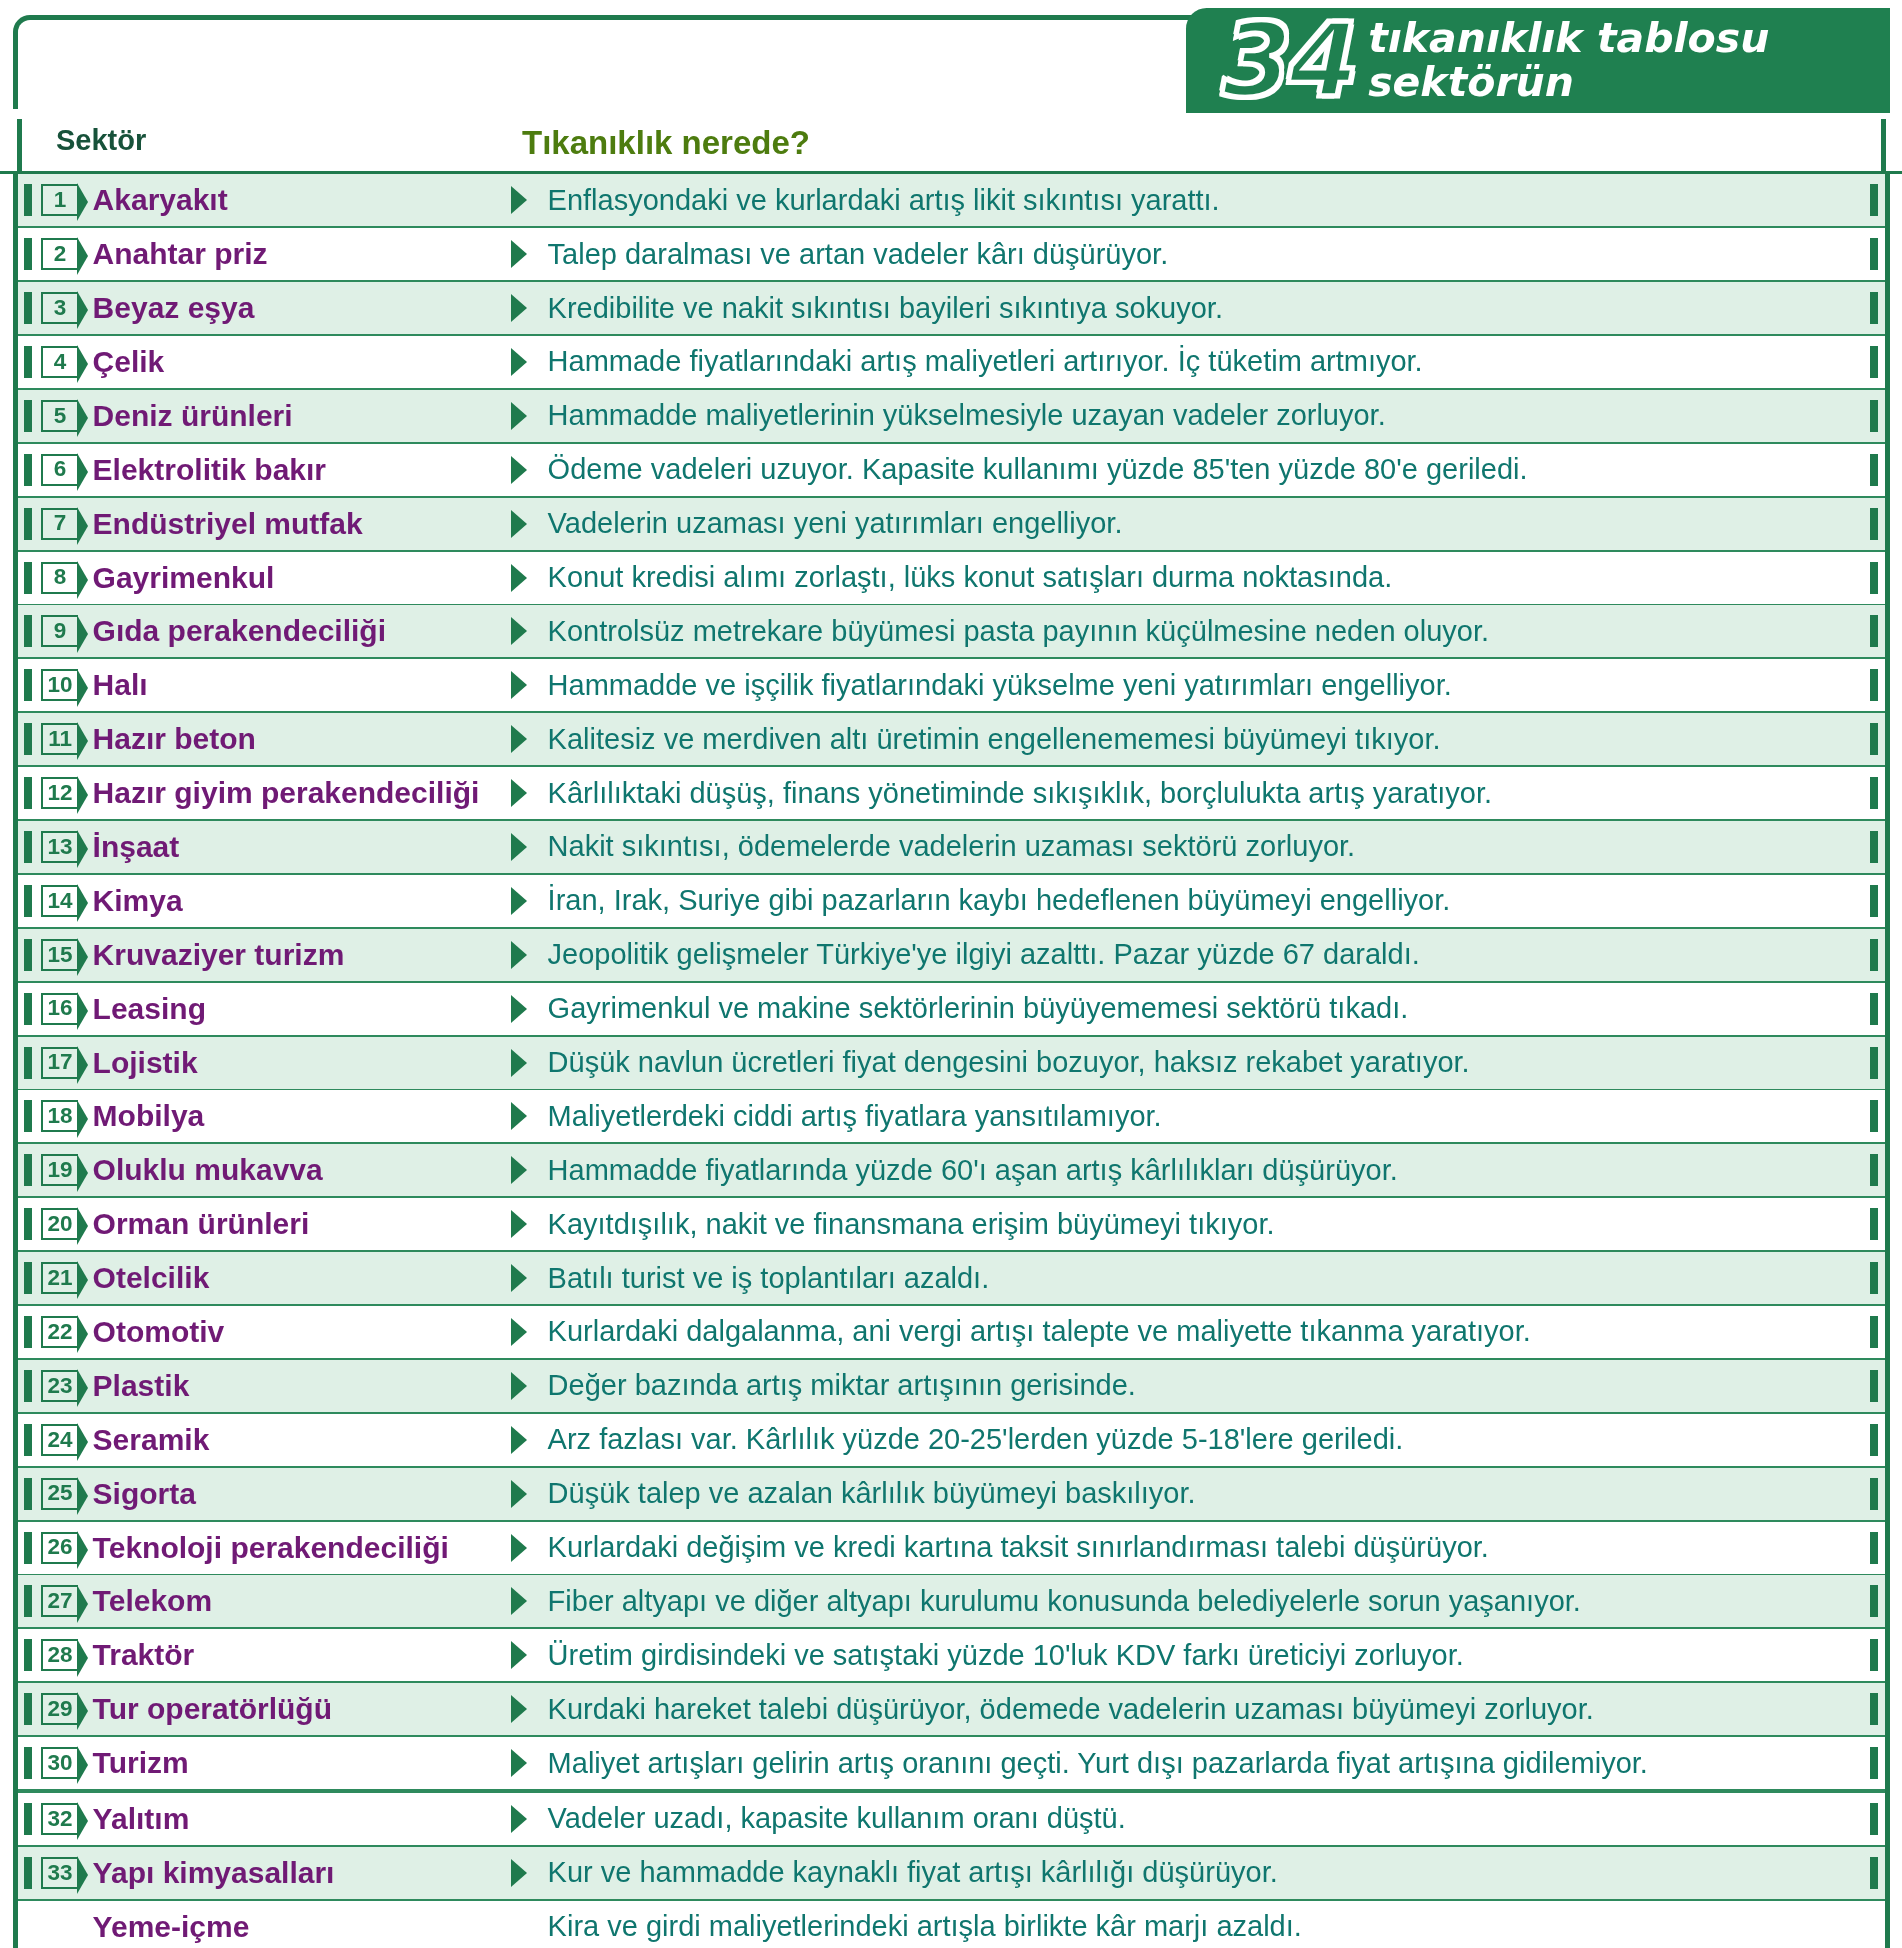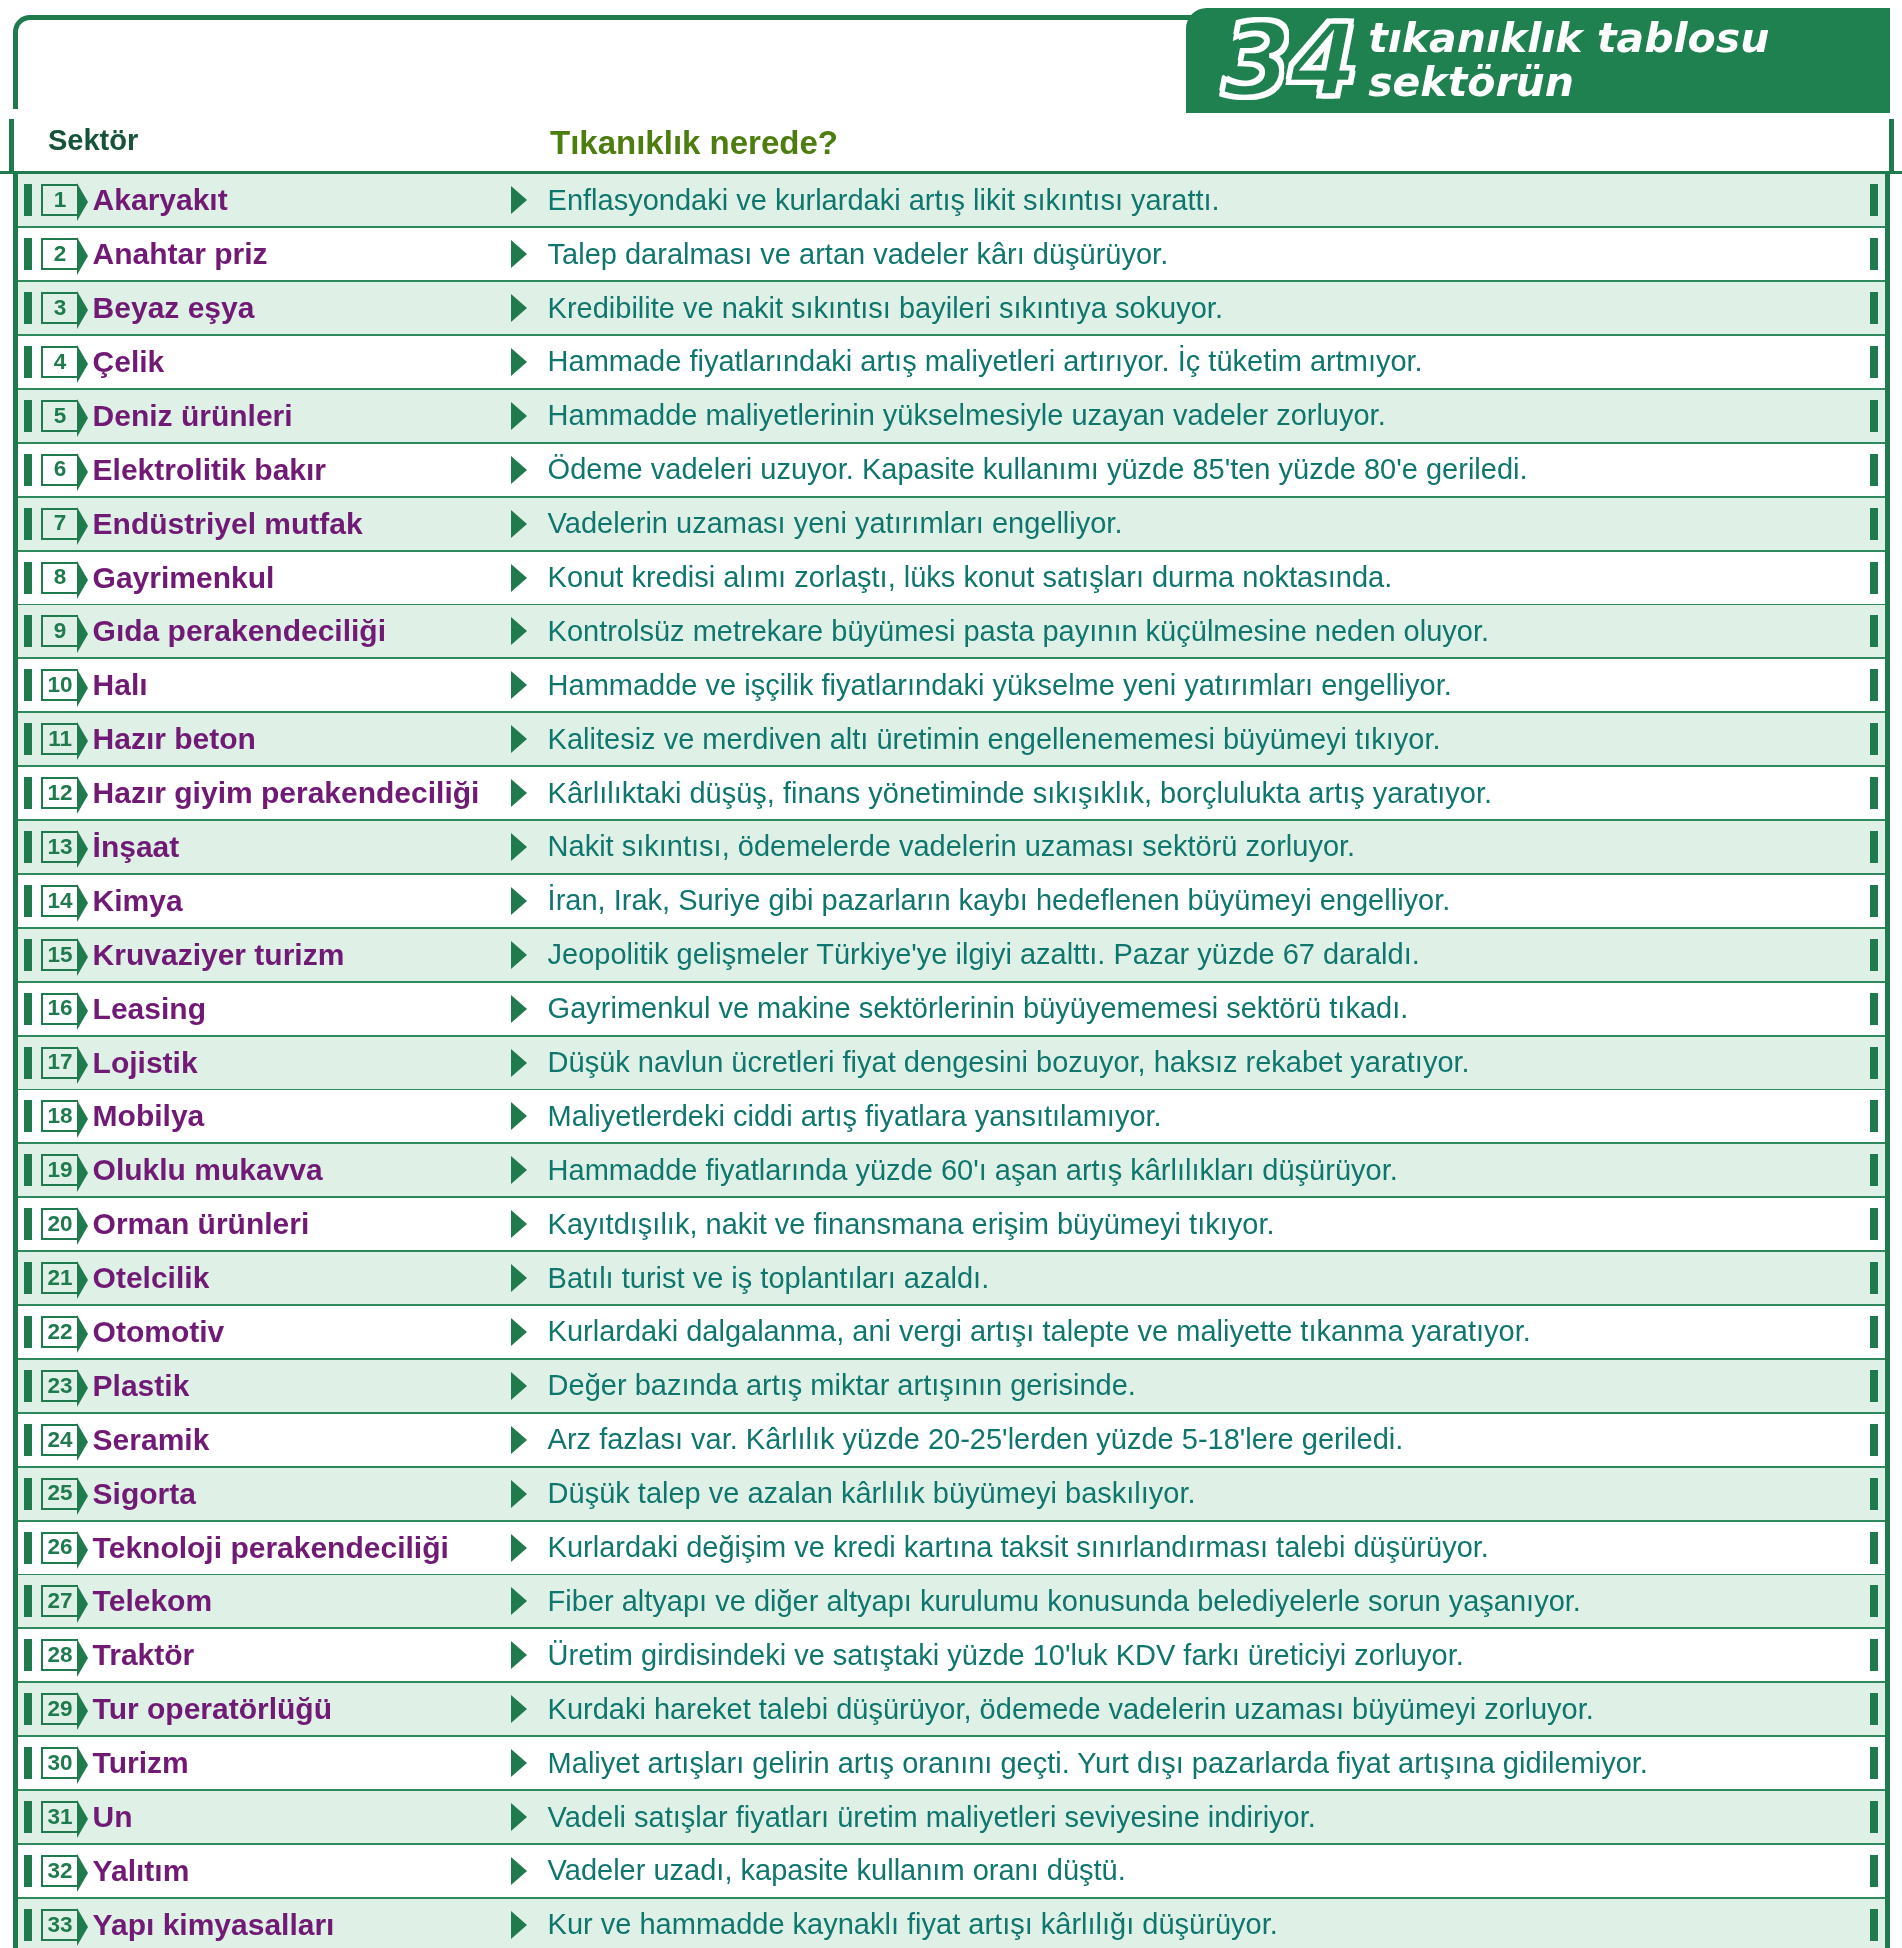--- a/index.html
+++ b/index.html
@@ -78,26 +78,25 @@
     font-weight: bold;
     font-size: 41px;
     line-height: 1.07;
     margin-left: 13px;
     margin-top: 1.9px;
   }
 
   
   .col-heads {
     display: flex;
-    margin: 0 9px;
+    margin: 0 17px;
     padding: 5.6px 0 9.4px 0;
     border-left: 5.6px solid #1f7a4d;
     border-right: 5.6px solid #1f7a4d;
     box-sizing: border-box;
-    gap: 36px;
   }
   .col-heads .ch-left {
     width: 487px;
     padding-left: 34px;
     box-sizing: border-box;
     font-weight: bold;
     font-size: 29px;
     color: #17523a;
   }
   .col-heads .ch-right {
@@ -838,38 +837,20 @@
         <div class="sector-cell">Turizm</div>
         <div class="arrow-cell">
           <div class="tri"></div>
         </div>
         <div class="desc-cell">Maliyet artışları gelirin artış oranını geçti. Yurt dışı pazarlarda fiyat artışına gidilemiyor.</div>
         <div class="right-cap">
           <div class="bar"></div>
         </div>
       </div>
       <div class="sep thin"></div>
-      <div class="row alt">
-        <div class="end-cap">
-          <div class="bar"></div>
-        </div>
-        <div class="num-cell">
-          <div class="numbox">
-            <span class="numtext">31</span>
-          </div>
-        </div>
-        <div class="sector-cell">Un</div>
-        <div class="arrow-cell">
-          <div class="tri"></div>
-        </div>
-        <div class="desc-cell">Vadeli satışlar fiyatları üretim maliyetleri seviyesine indiriyor.</div>
-        <div class="right-cap">
-          <div class="bar"></div>
-        </div>
-      </div>
       <div class="sep thin"></div>
       <div class="row plain">
         <div class="end-cap">
           <div class="bar"></div>
         </div>
         <div class="num-cell">
           <div class="numbox">
             <span class="numtext">32</span>
           </div>
         </div>

